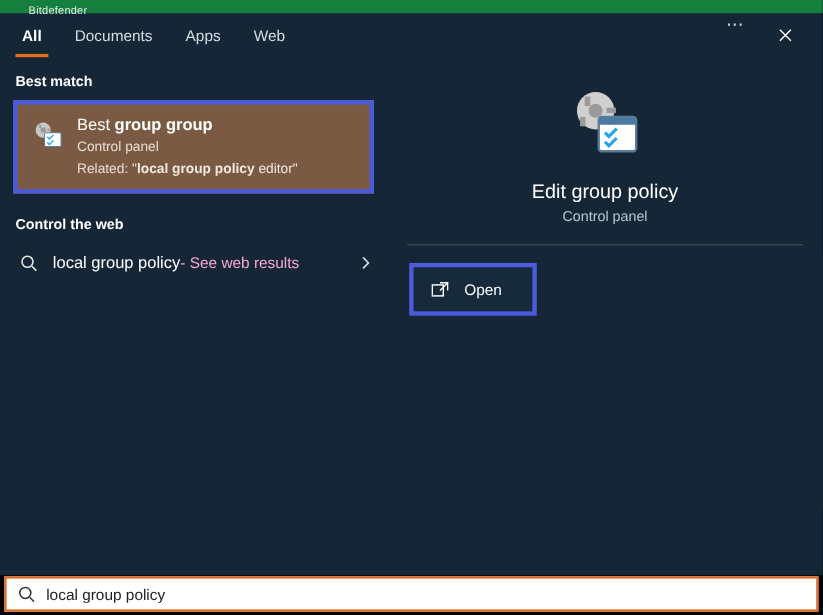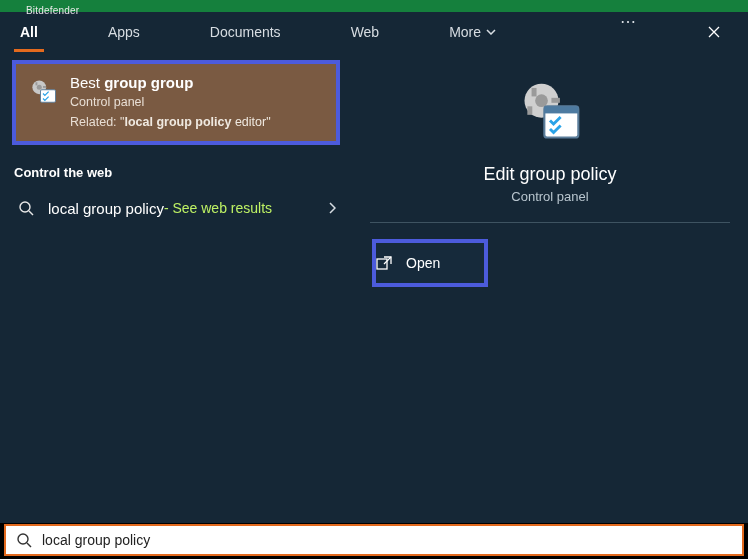--- a/index.html
+++ b/index.html
@@ -2,21 +2,21 @@
 <html><head>
 <meta charset="utf-8">
 <style>
   * { margin: 0; padding: 0; box-sizing: border-box; font-family: "Segoe UI", Arial, sans-serif; }
   body { width: 748px; height: 559px; background: #000; overflow: hidden; position: relative; }
 
   .window { position: absolute; left: 0; top: 0; width: 748px; height: 523px; background: #152736; }
   .taskbar-remnant { position: absolute; top: 0; left: 0; width: 100%; height: 12px; background: #15803d; }
   .taskbar-remnant span { color: #e8e8e8; font-size: 10px; letter-spacing: .2px; padding-left: 26px; }
 
-  .tabs { display: flex; height: 40px; padding: 0 14px 0 14px; margin-top: 12px; color: #d7dde2; font-size: 14px; gap: 40px; }
+  .tabs { display: flex; height: 40px; padding: 0 14px 0 14px; margin-top: 12px; color: #d7dde2; font-size: 14px; }
   .tab { position: relative; padding: 0 6px; margin-right: 18px; height: 40px; display: flex; align-items: center; cursor: pointer; }
   .tab.active { font-weight: 600; color: #fff; }
   .tab.active::after { content: ""; position: absolute; left: 0; right: 0; bottom: 0; height: 3px; background: #e36a1e; }
   .tab .chev { margin-left: 5px; display: inline-block; }
   .tabs .spacer { flex: 1; }
   .dots { letter-spacing: 2px; font-size: 16px; margin-right: 16px; color: #d7dde2; cursor: pointer; }
   .close-x { width: 40px; height: 40px; display:flex; align-items:center; justify-content:center; cursor:pointer; color:#fff; font-size:15px; }
 
   .columns { display: flex; height: calc(100% - 52px); }
   .left { width: 352px; padding: 8px 0 0 0; }
@@ -29,29 +29,29 @@
   .result-title { color:#fff; font-size:15px; line-height:1.25; }
   .result-title .bold { font-weight:600; }
   .result-sub { color:#e8ded4; font-size:12.5px; margin-top:2px; }
   .result-related { color:#e8ded4; font-size:12.5px; margin-top:6px; }
   .result-related .q { color:#f0e9e0; }
   .result-related .q .b { font-weight:600; }
 
   .web-row { display:flex; align-items:center; padding:10px 16px 10px 18px; color:#e8e8e8; cursor:pointer; }
   .web-row .magnifier { margin-right: 14px; }
   .web-text { font-size:15px; color:#fff; }
-  .web-hint { font-size:14px; color:#bef264; }
+  .web-hint { font-size:14px; color:#f9a8d4; }
   .web-row .chev-right { margin-left:auto; color:#d7dde2; font-size:14px; }
 
   .preview-icon-wrap { display:flex; justify-content:center; margin-top:8px; }
   .preview-title { text-align:center; color:#fff; font-size:18px; font-weight:400; margin-top:18px; }
   .preview-sub { text-align:center; color:#b9c6cf; font-size:13px; margin-top:4px; }
   .divider { height:1px; background:#3e5361; margin: 18px 8px 0 8px; }
 
-  .open-btn { margin: 16px 0 0 10px; width: 116px; height: 48px; border:4px solid #4c5bdc; background:#162a3b; display:flex; align-items:center; gap:14px; cursor:pointer; color:#fff; font-size:14px; }
+  .open-btn { margin: 16px 0 0 10px; width: 116px; height: 48px; border:4px solid #4c5bdc; background:#162a3b; display:flex; align-items:center; gap:14px; padding-left:16px; cursor:pointer; color:#fff; font-size:14px; }
 
   .search-bar { position:absolute; left:4px; right:4px; bottom:3px; height:32px; background:#fff; border:2px solid #e36a1e; display:flex; align-items:center; padding:0 10px; }
   .search-bar .magnifier { margin-right: 10px; }
   .search-input { border:none; outline:none; flex:1; font-size:14px; color:#222; background:transparent; }
 
   
   svg { display:block; }
 </style>
 </head>
 <body>
@@ -59,47 +59,40 @@
 <div class="window">
   <div class="taskbar-remnant">
     <span>Bitdefender</span>
   </div>
 
   <div class="tabs">
     <div class="tab active">
         <span>All</span>
       </div>
     <div class="tab">
-        <span>Apps</span>
+        <span>Documents</span>
       </div>
     <div class="tab">
-        <span>Documents</span>
+        <span>Apps</span>
       </div>
     <div class="tab">
         <span>Web</span>
       </div>
-    <div class="tab">
-      <span>More</span>
-      <span class="chev">
-        <svg width="10" height="6" viewBox="0 0 10 6">
-            <path d="M1 1 L5 5 L9 1" stroke="#d7dde2" stroke-width="1.5" fill="none"></path>
-          </svg>
-      </span>
-    </div>
     <div class="spacer"></div>
     <div class="dots">⋯</div>
     <div class="close-x">
       <svg width="14" height="14" viewBox="0 0 14 14">
           <path d="M2 2 L12 12 M12 2 L2 12" stroke="#fff" stroke-width="1.3"></path>
         </svg>
     </div>
   </div>
 
   <div class="columns">
     <div class="left">
+      <div class="section-header">Best match</div>
 
       <div class="result-card">
         <div class="icon-wrap">
           <svg width="30" height="30" viewBox="0 0 48 48">
             <circle cx="18" cy="18" r="11" fill="#c8c8c8"></circle>
             <circle cx="18" cy="18" r="4" fill="#9a9a9a"></circle>
             <rect x="12" y="10" width="3" height="5" fill="#9a9a9a"></rect>
             <rect x="24" y="16" width="5" height="3" fill="#9a9a9a"></rect>
             <rect x="20" y="22" width="24" height="20" rx="2" fill="#fff" stroke="#5b7d9a" stroke-width="1.5"></rect>
             <path d="M24 28 l3 3 l6 -6" stroke="#2aa3e8" stroke-width="2" fill="none"></path>

